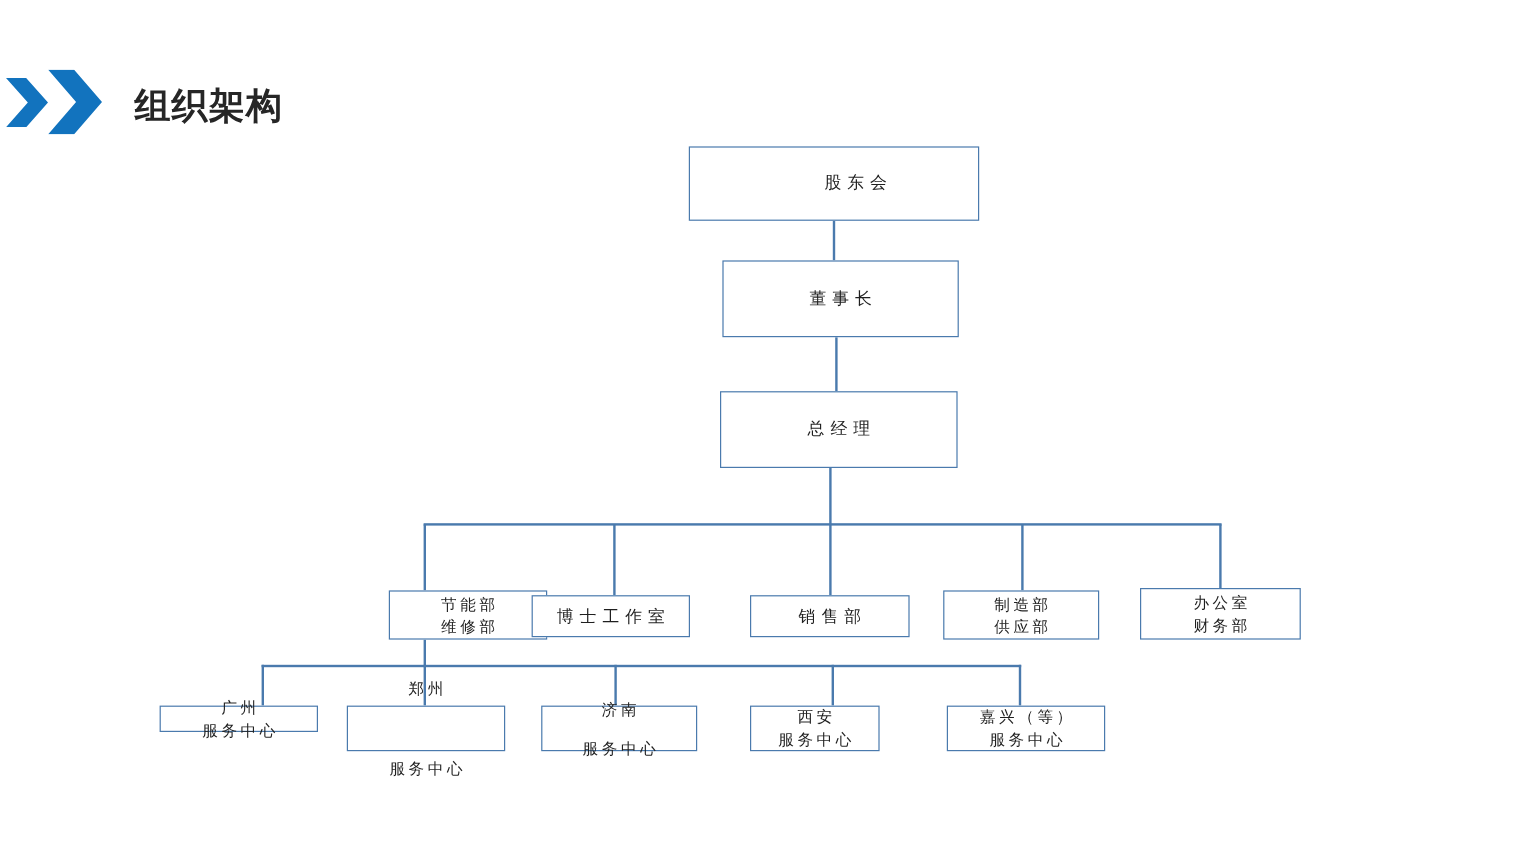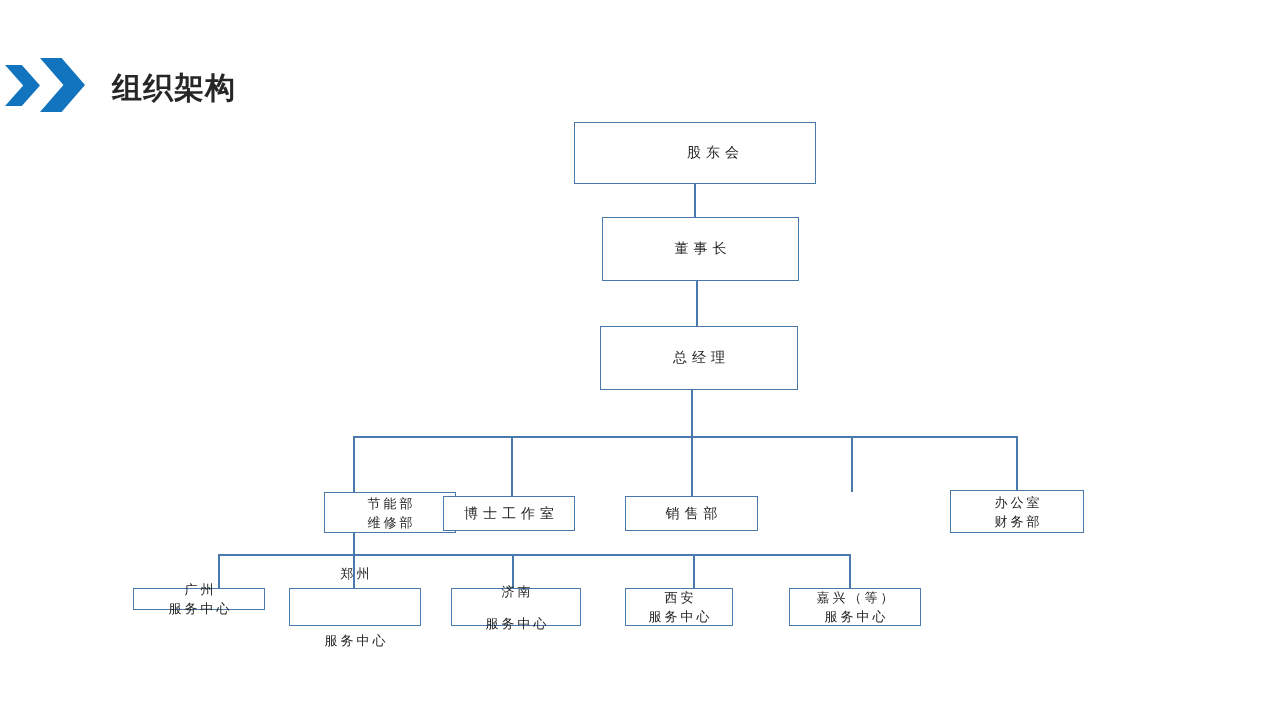--- a/index.html
+++ b/index.html
@@ -72,20 +72,24 @@
   <div class="node" style="left:288px;top:492px;width:132px;height:41px;margin-left:36px;">
     <span class="t13">节能部</span>
     <span class="t13">维修部</span>
   </div>
   <div class="node" style="left:443px;top:496px;width:132px;height:35px;">
     <span class="t14">博士工作室</span>
   </div>
   <div class="node" style="left:625px;top:496px;width:133px;height:35px;">
     <span class="t14">销售部</span>
   </div>
+  <div class="node" style="left:786px;top:492px;width:130px;height:41px;">
+    <span class="t13">制造部</span>
+    <span class="t13">供应部</span>
+  </div>
   <div class="node" style="left:950px;top:490px;width:134px;height:43px;">
     <span class="t13">办公室</span>
     <span class="t13">财务部</span>
   </div>
 
   <div class="node" style="left:133px;top:588px;width:132px;height:22px;">
     <span class="t13">广州</span>
     <span class="t13">服务中心</span>
   </div>
   <div class="node" style="left:289px;top:588px;width:132px;height:38px;gap:48px;">

